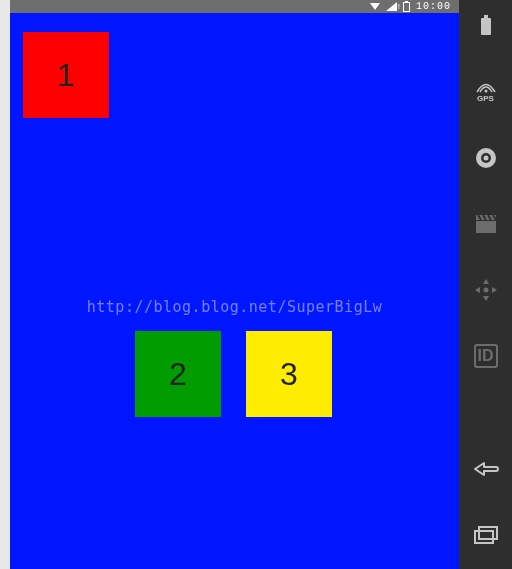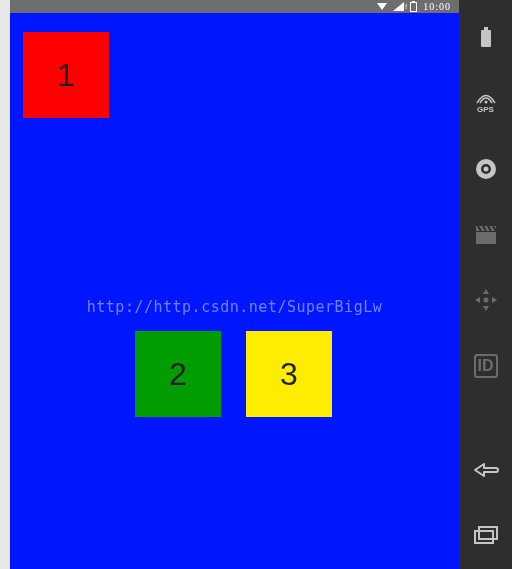--- a/index.html
+++ b/index.html
@@ -70,21 +70,21 @@
     .status-battery::before {
       content: "";
       position: absolute;
       top: -2px;
       left: 1px;
       width: 3px;
       height: 1px;
       background: #fff;
     }
     .status-time {
-      font-family: Liberation Serif, serif;
+      font-family: Liberation Mono, monospace;
       letter-spacing: 1px;
     }
     .app-content {
       flex: 1;
       background: #0016ff;
       position: relative;
     }
     .box {
       position: absolute;
       display: flex;
@@ -125,21 +125,21 @@
       height: 86px;
       background: #ffed00;
     }
     .emulator-sidebar {
       width: 53px;
       height: 100%;
       background: #2e2e2e;
       display: flex;
       flex-direction: column;
       align-items: center;
-      padding-top: 24px;
+      padding-top: 12px;
       gap: 38px;
       color: #e0e0e0;
     }
     .sidebar-btn {
       width: 28px;
       height: 28px;
       display: flex;
       align-items: center;
       justify-content: center;
       cursor: pointer;
@@ -161,21 +161,21 @@
     <div class="status-signal"></div>
     <div class="status-battery"></div>
     <span class="status-time">10:00</span>
   </div>
 
   <div class="app-content">
     <div class="box box-1">
       <span>1</span>
     </div>
 
-    <div class="watermark">http://http.csdn.net/SuperBigLw</div>
+    <div class="watermark">http://blog.blog.net/SuperBigLw</div>
 
     <div class="box box-2">
       <span>2</span>
     </div>
 
     <div class="box box-3">
       <span>3</span>
     </div>
   </div>
 </div>

